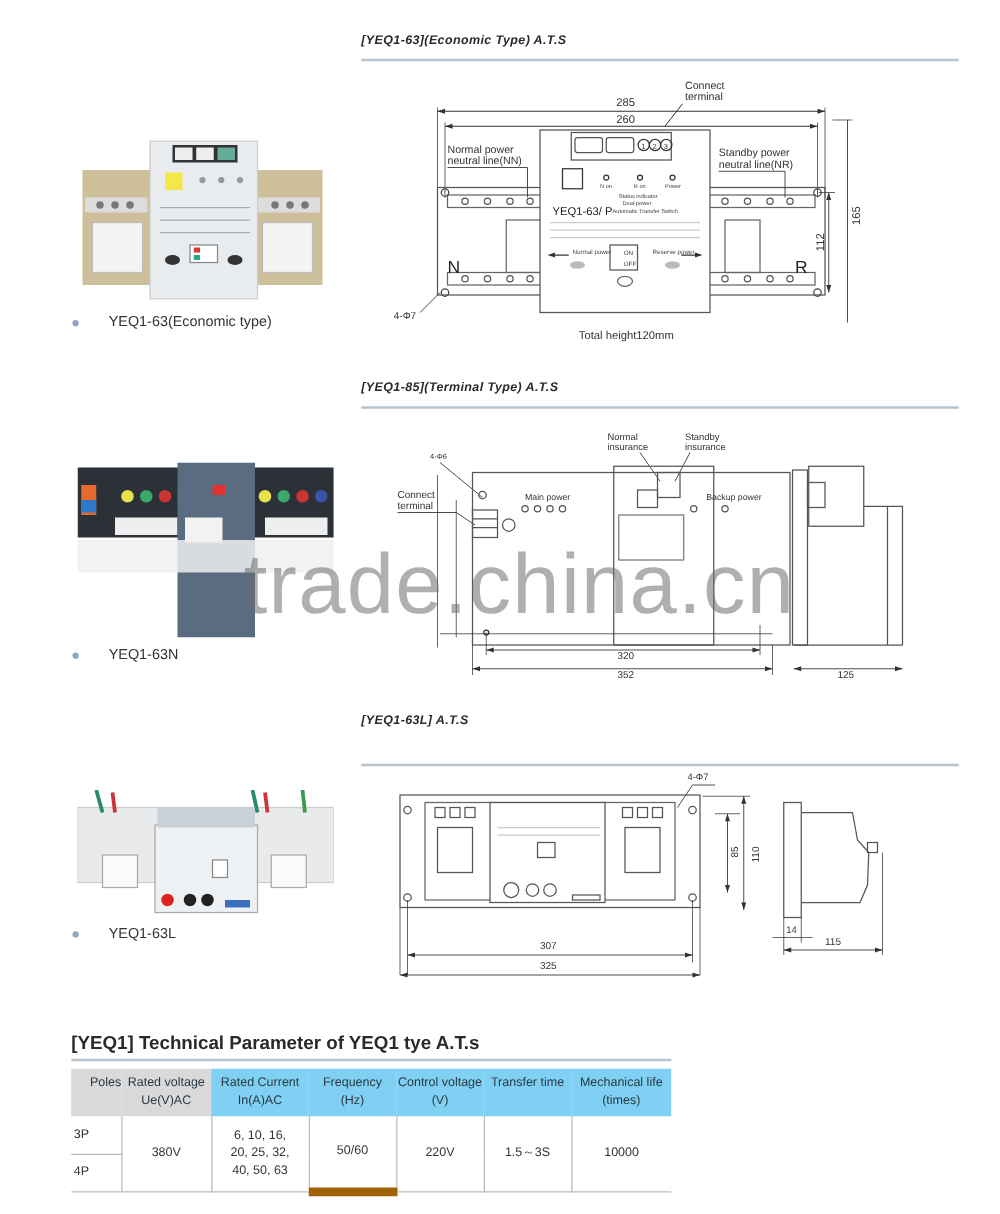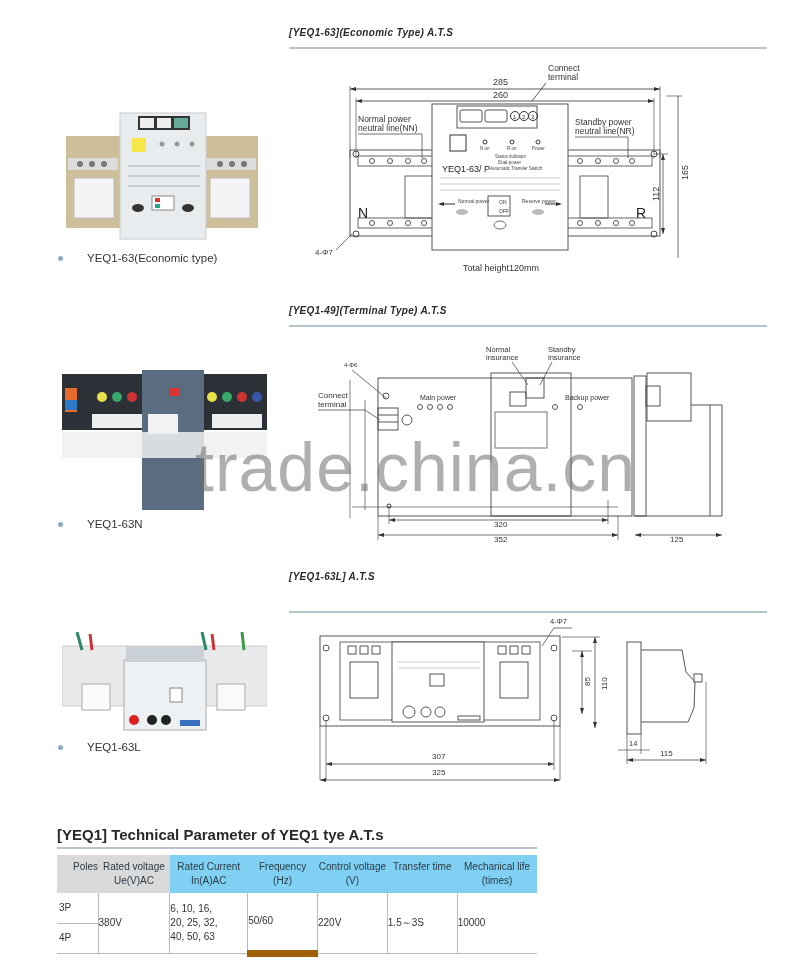--- a/index.html
+++ b/index.html
@@ -36,23 +36,23 @@
   .tp-rule { position: absolute; left: 57px; top: 847px; width: 480px; height: 2px; background: #b7c4ce; }
   table.params {
     position: absolute; left: 57px; top: 855px; width: 480px; border-collapse: collapse;
     font-size: 10px; color: #333;
   }
   table.params th {
     font-weight: normal; height: 38px; vertical-align: top; padding-top: 5px; line-height: 14px;
     background: #7fd0f2; color: #2a3a44;
   }
   table.params th.grey { background: #d9d9d9; }
-  table.params th:first-child { text-align: left; padding-left: 16px; }
+  table.params th:first-child { text-align: right; padding-left: 2px; }
   table.params td {
-    text-align: left; vertical-align: middle; border-right: 1px solid #bbb; line-height: 14px;
+    text-align: center; vertical-align: middle; border-right: 1px solid #bbb; line-height: 14px;
   }
   table.params td:last-child { border-right: none; }
   table.params td.pole { text-align: left; padding-left: 2px; height: 30px; border-right: 1px solid #bbb; }
   table.params tr.r1 td.pole { border-bottom: 1px solid #bbb; }
   table.params tr.r2 td { border-bottom: 1px solid #bbb; }
 </style>
 </head>
 <body>
 
 <div class="section-title" style="top:27px;">[YEQ1-63](Economic Type) A.T.S</div>
@@ -198,21 +198,21 @@
     <polygon points="353,96 351,102 355,102" fill="#333"></polygon>
       <polygon points="353,176 351,170 355,170" fill="#333"></polygon>
     <text x="349" y="143" font-size="9" fill="#333" transform="rotate(-90 349 143)">112</text>
 
     <text x="5" y="197" font-size="8" fill="#333">4-Φ7</text>
     <line x1="26" y1="192" x2="42" y2="176" stroke="#333" stroke-width="0.7"></line>
     <text x="153" y="213" font-size="9" fill="#333">Total height120mm</text>
   </svg>
 </div>
 
-<div class="section-title" style="top:305px;">[YEQ1-49](Terminal Type) A.T.S</div>
+<div class="section-title" style="top:305px;">[YEQ1-85](Terminal Type) A.T.S</div>
 <div class="section-rule" style="top:325px;"></div>
 
 <div class="photo" style="left:62px; top:370px; width:205px; height:140px;">
   <svg width="205" height="140" viewBox="0 0 205 140">
     <rect x="0" y="4" width="205" height="56" fill="#2c3138"></rect>
     <rect x="3" y="18" width="12" height="24" fill="#e56a2c"></rect>
     <rect x="3" y="30" width="12" height="10" fill="#2e78c8"></rect>
     <circle cx="40" cy="27" r="5" fill="#e8e24a"></circle>
       <circle cx="55" cy="27" r="5" fill="#3aa86a"></circle>
       <circle cx="70" cy="27" r="5" fill="#cc3434"></circle>

